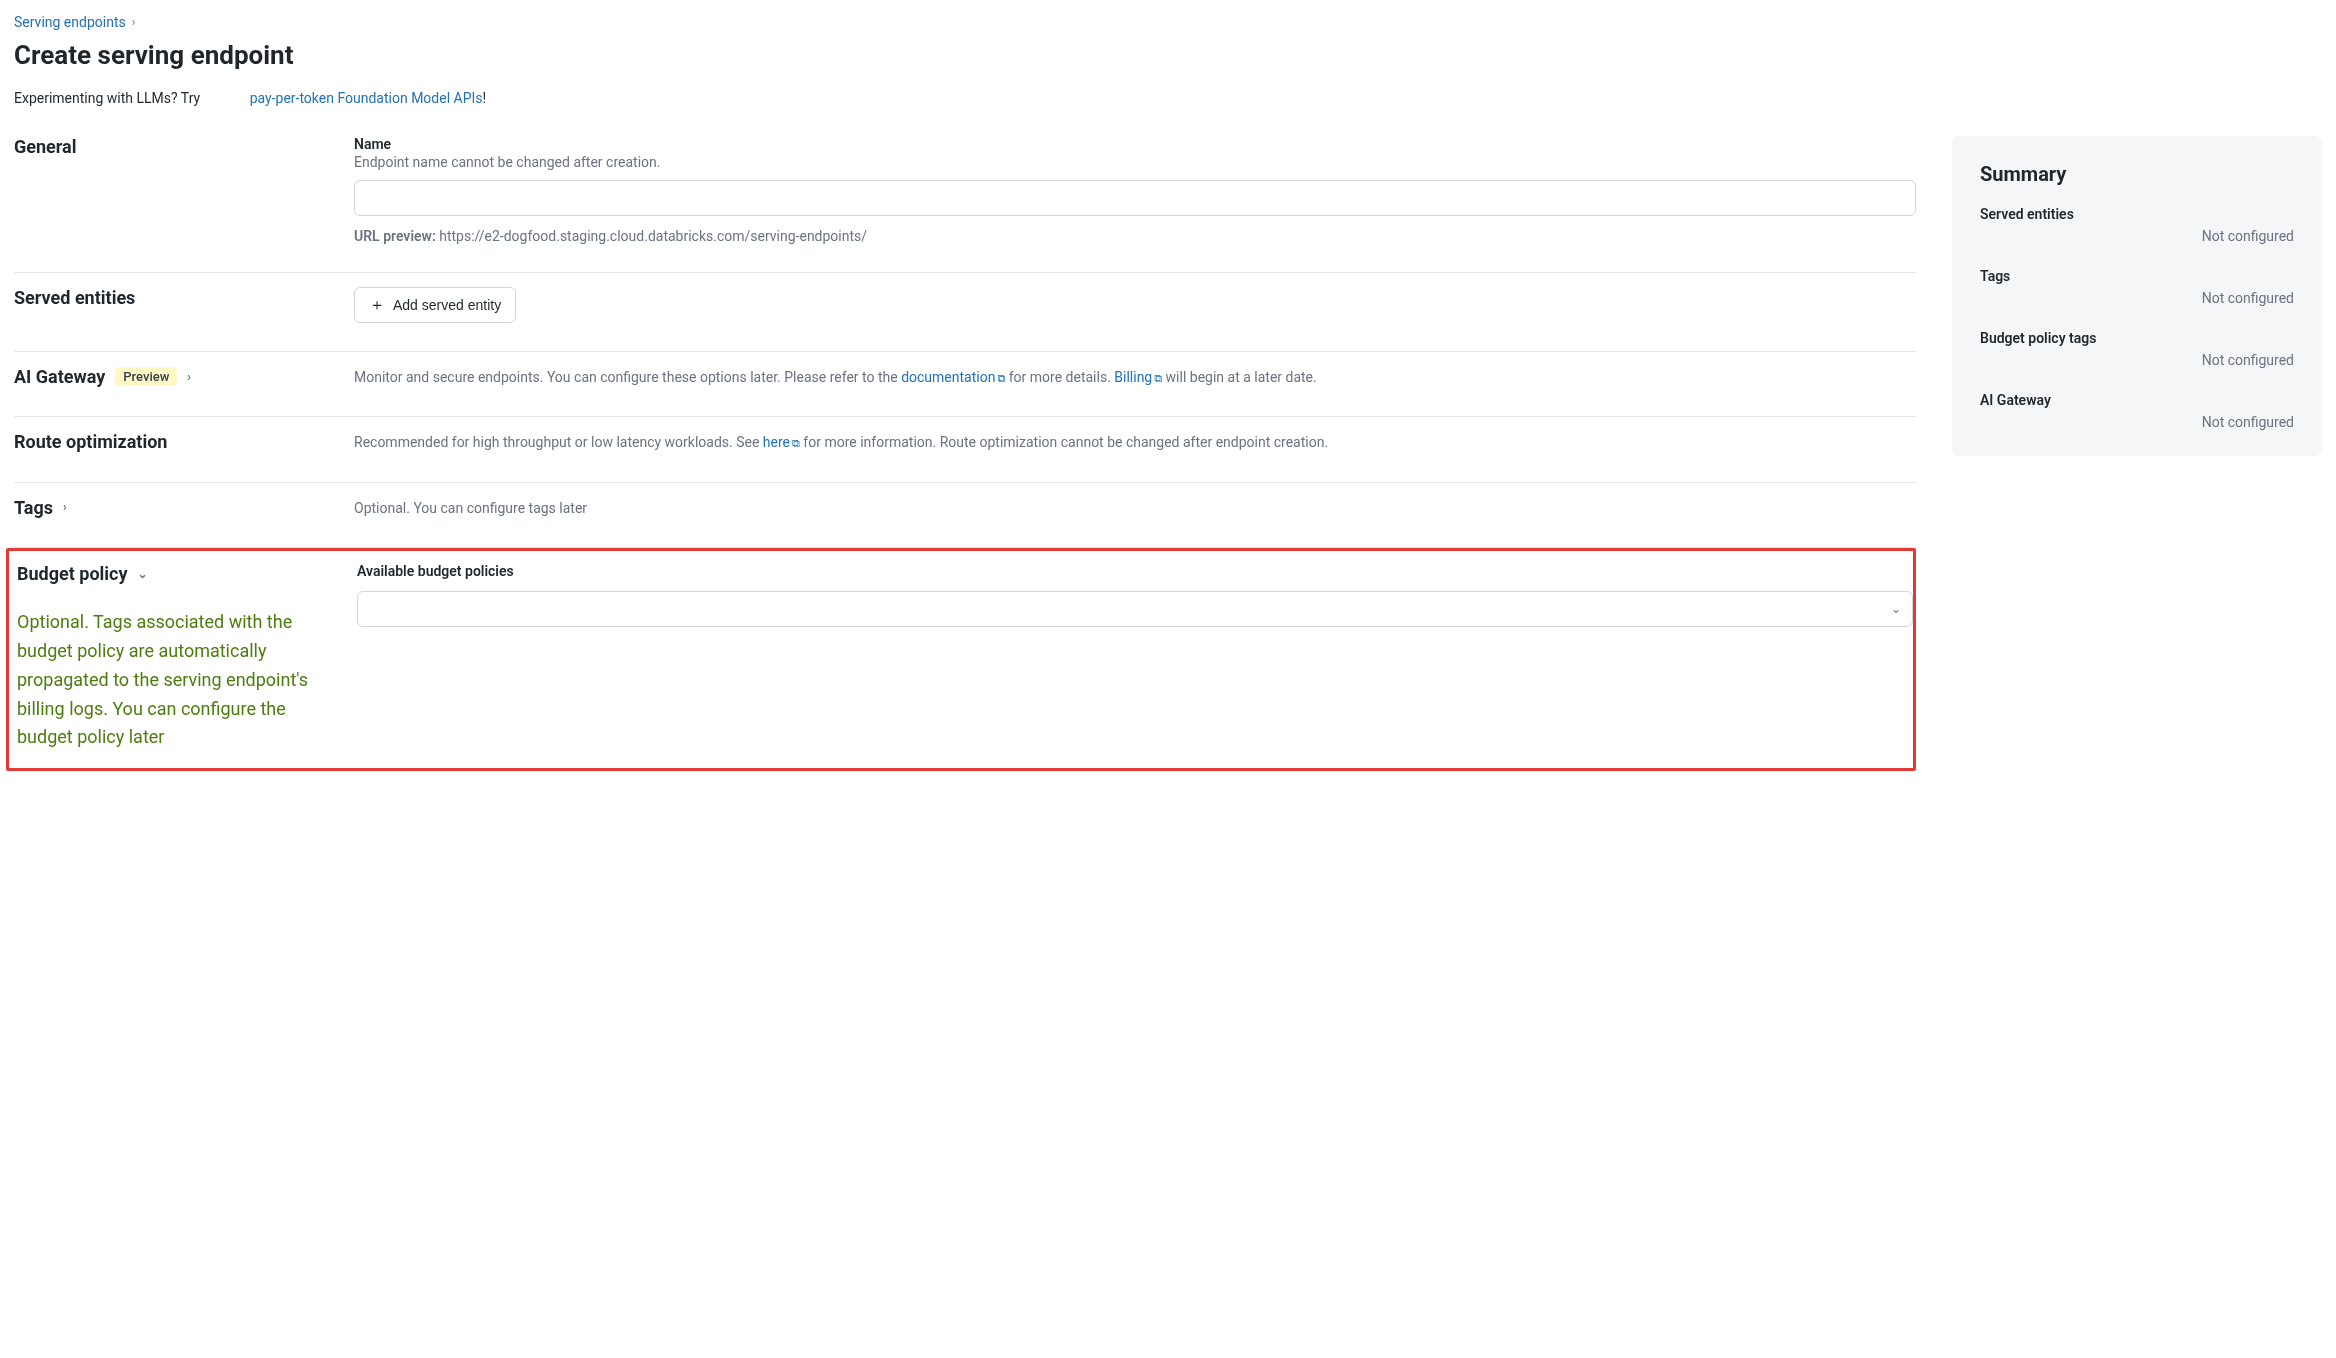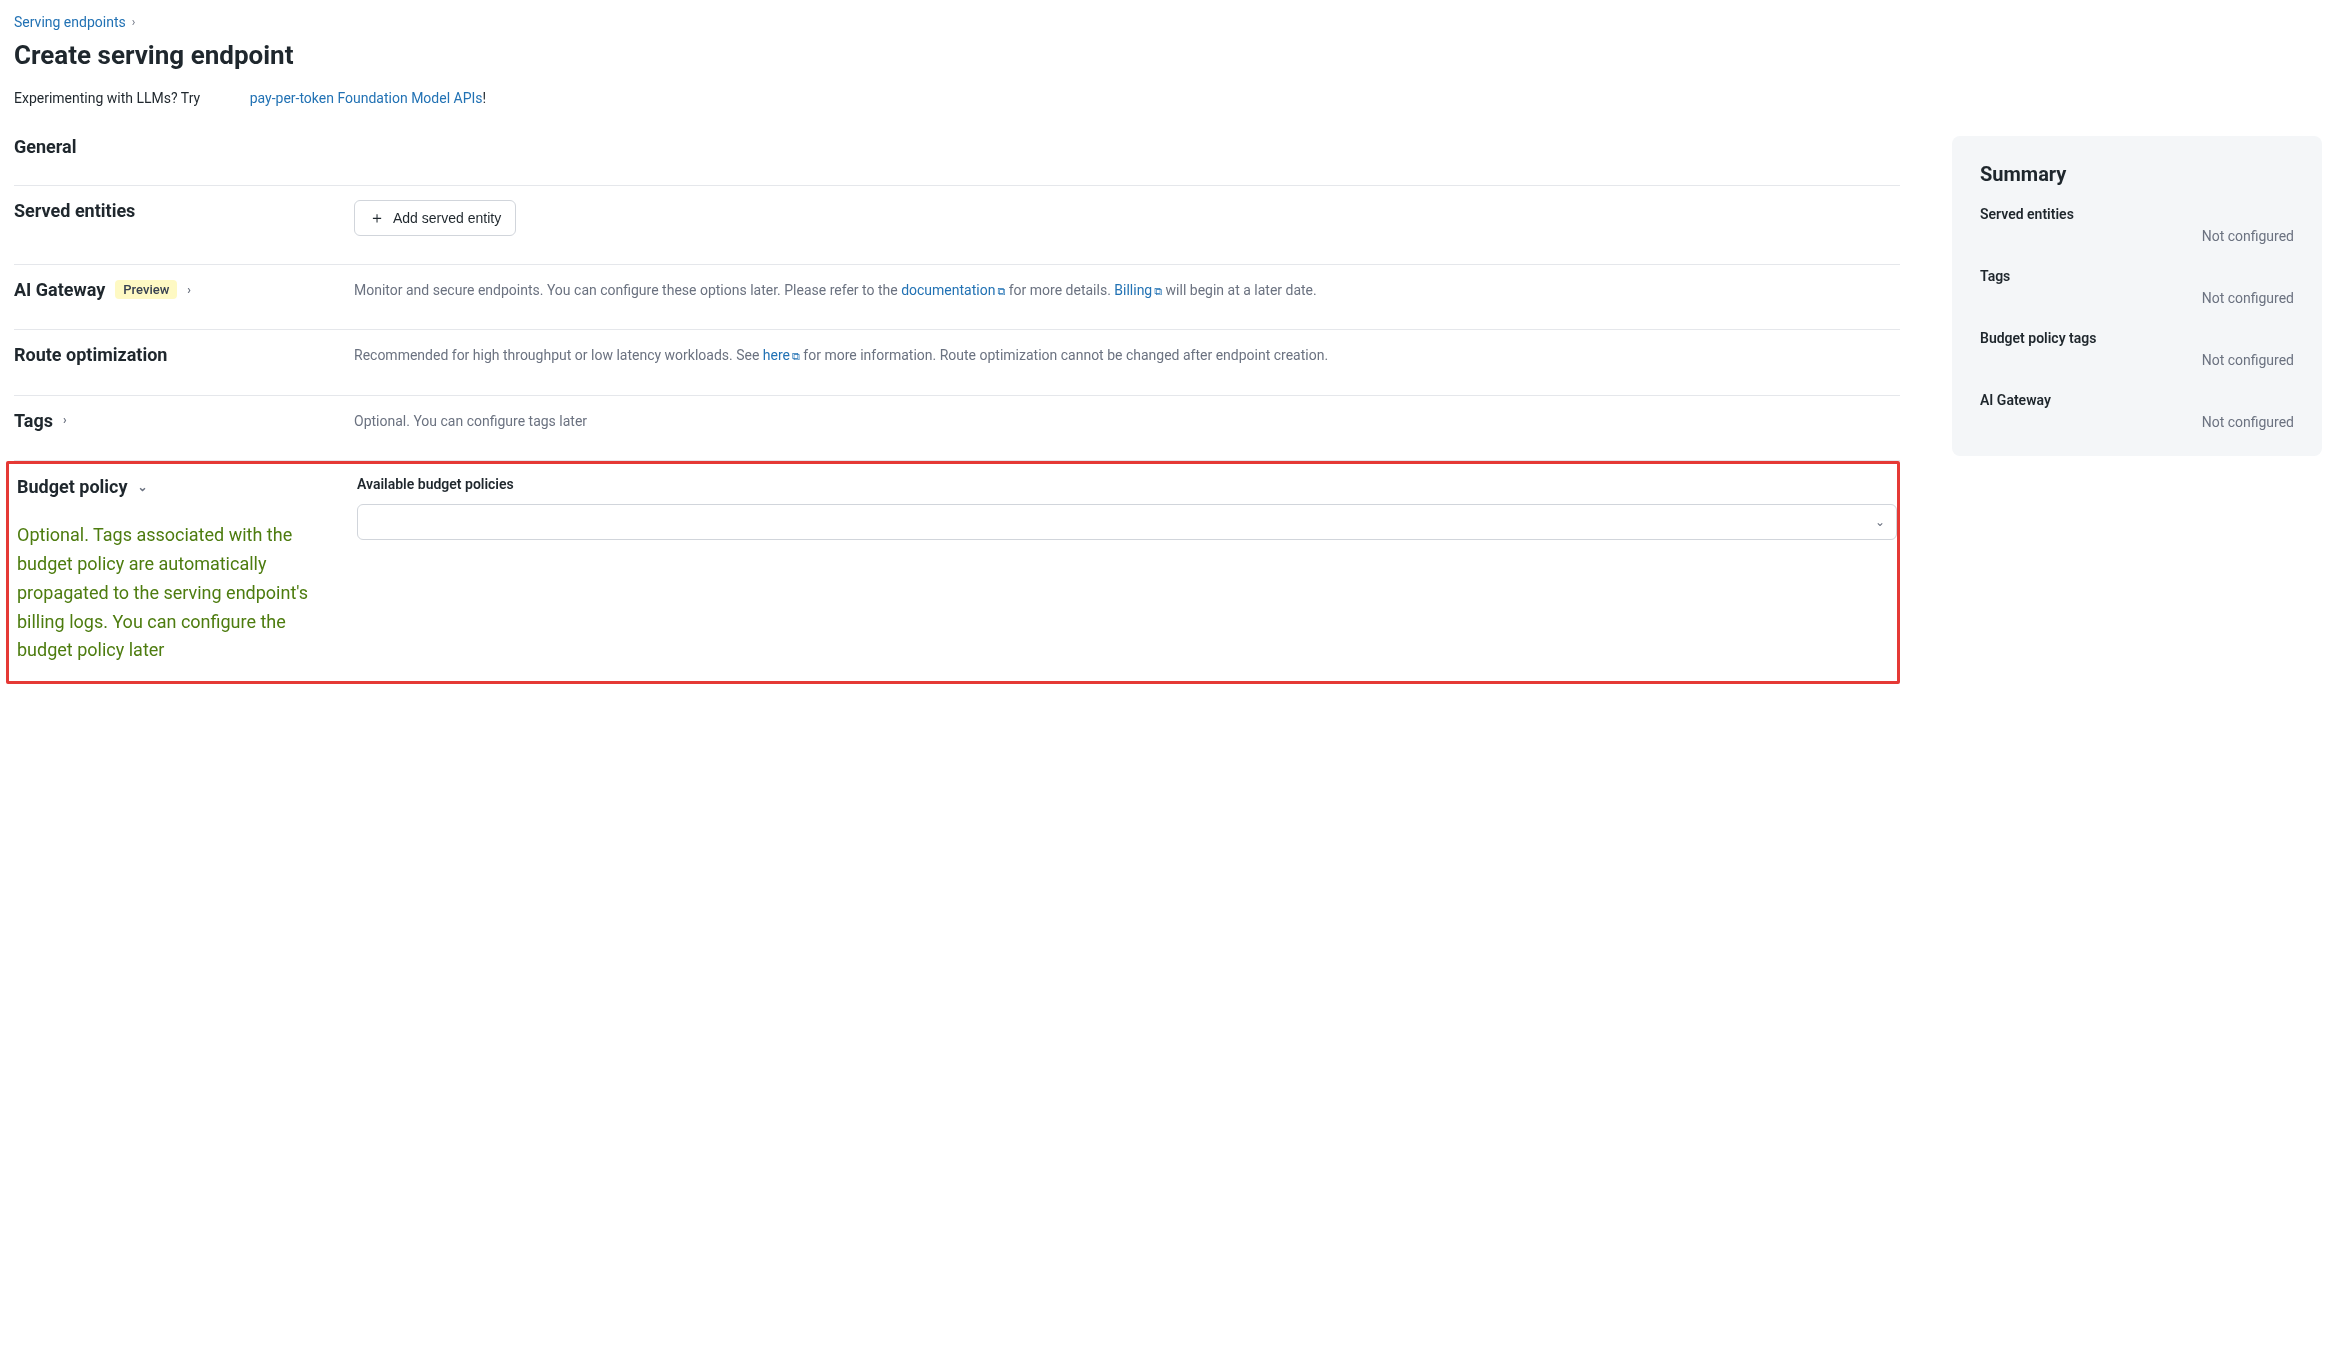--- a/index.html
+++ b/index.html
@@ -30,21 +30,21 @@
     .subtitle {
       font-size: 14px;
       color: #1f272d;
       margin-bottom: 30px;
     }
     .subtitle a { color: #2272b4; text-decoration: none; padding-left: 46px; }
 
     .layout {
       display: grid;
       grid-template-columns: 1fr 370px;
-      gap: 52px;
+      gap: 36px;
       align-items: flex-start;
     }
 
     .main-col { }
 
     .section {
       display: grid;
       grid-template-columns: 340px 1fr;
       gap: 0;
       padding: 14px 0 28px 0;
@@ -214,20 +214,28 @@
 <p class="subtitle">
   <span>Experimenting with LLMs? Try </span><a href="#">pay-per-token Foundation Model APIs</a><span>!</span>
 </p>
 
 <div class="layout">
   <div class="main-col">
 
     <div class="section first-section">
       <div class="section-header">
         <h2>General</h2>
+      </div>
+      <div class="section-body">
+        <div class="field-label">Name</div>
+        <div class="field-hint">Endpoint name cannot be changed after creation.</div>
+        <input type="text" class="text-input" value="" style="">
+        <div class="url-preview">
+          <strong>URL preview:</strong> <span>https://e2-dogfood.staging.cloud.databricks.com/serving-endpoints/</span>
+        </div>
       </div>
     </div>
 
     <div class="section">
       <div class="section-header">
         <h2>Served entities</h2>
       </div>
       <div class="section-body">
         <button class="btn">
           <span class="plus-icon">＋</span>

